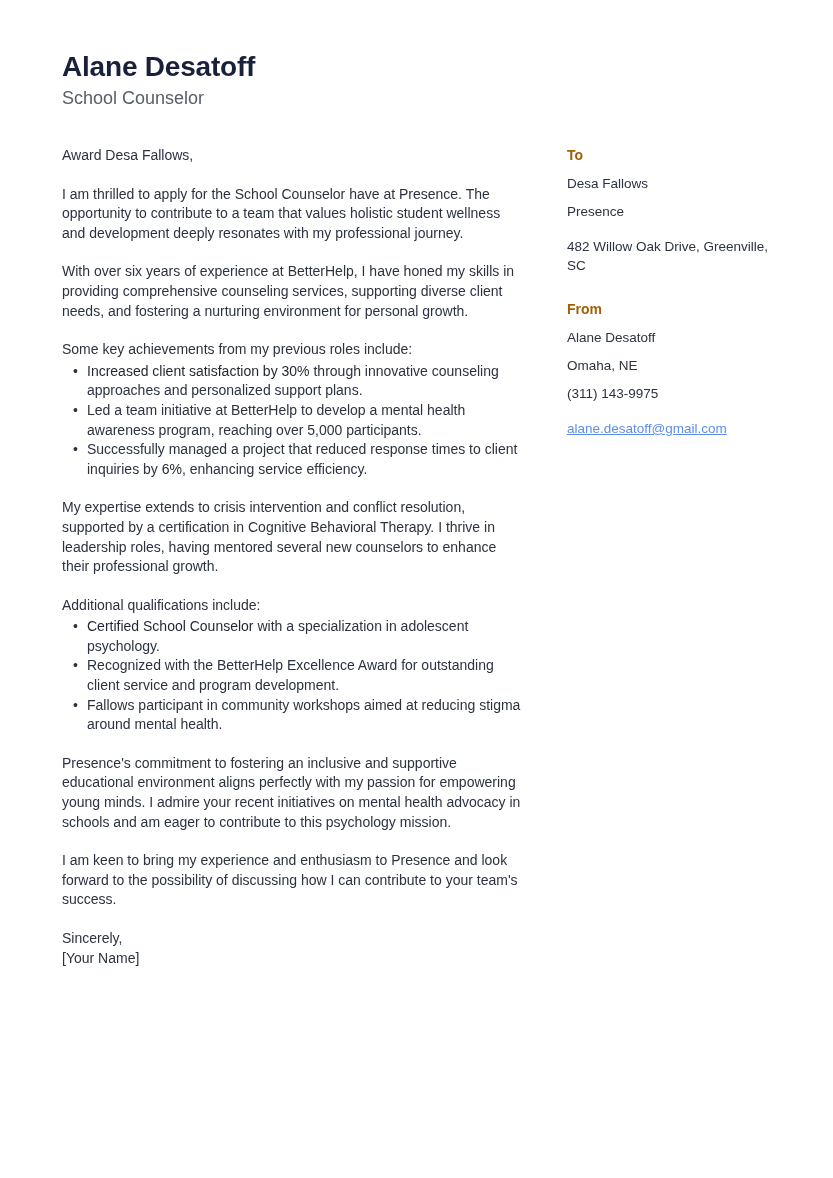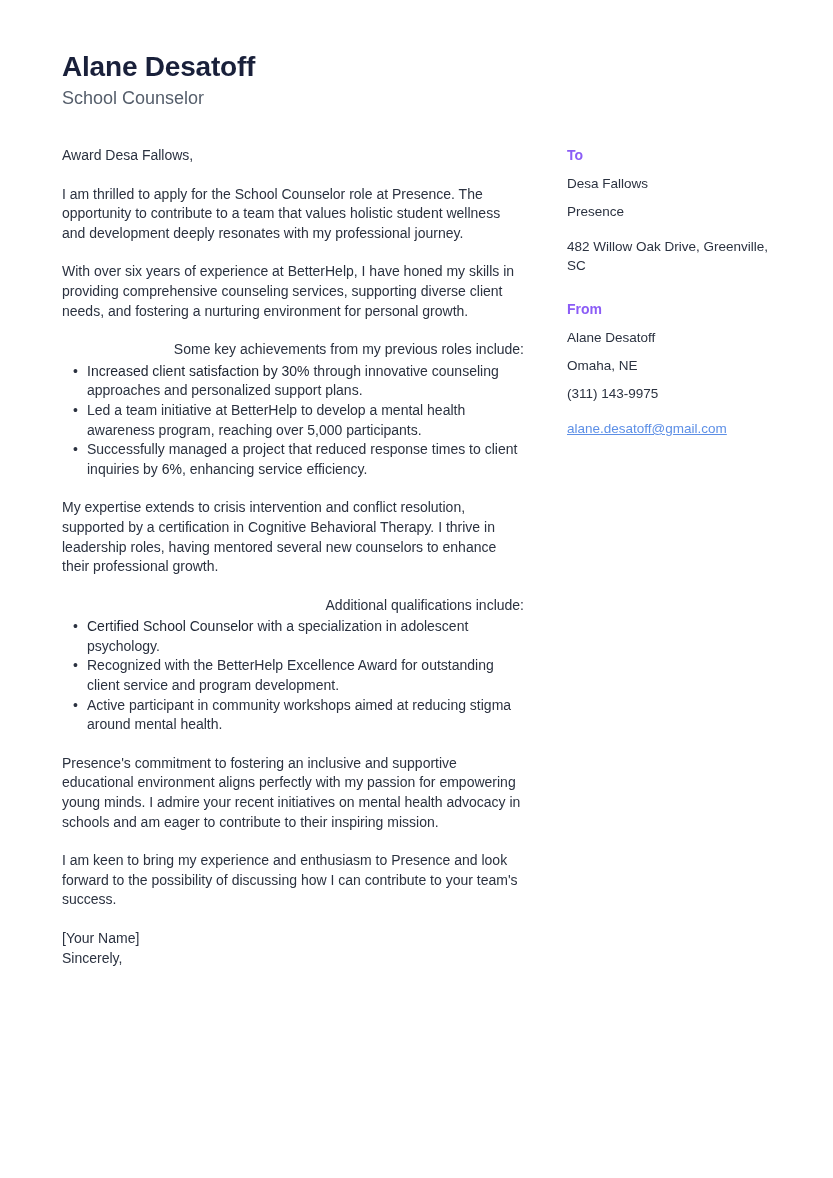--- a/index.html
+++ b/index.html
@@ -55,21 +55,20 @@
     font-size: 14px;
     line-height: 19.6px;
     color: #2b3240;
   }
 
   .para {
     margin: 0 0 19px 0;
   }
   .lead-in {
     margin: 0 0 2px 0;
-    text-align: right;
   }
 
   ul.bullets {
     margin: 0 0 19px 0;
     padding: 0 0 0 25px;
     list-style: none;
   }
   ul.bullets li {
     position: relative;
     margin: 0 0 0 0;
@@ -104,21 +103,21 @@
     left: 567px;
     top: 146px;
     width: 218px;
     font-size: 13.5px;
     line-height: 19px;
     color: #2b3240;
   }
   .side-heading {
     font-size: 14px;
     font-weight: bold;
-    color: #8b5cf6;
+    color: #a16207;
     margin: 0 0 9px 0;
     line-height: 19px;
   }
   .side-block {
     margin: 0 0 25px 0;
   }
   .side-line {
     margin: 0 0 9px 0;
     line-height: 19px;
   }
@@ -141,49 +140,49 @@
 
   <div class="header">
     <h1 class="name">Alane Desatoff</h1>
     <div class="job-title">School Counselor</div>
   </div>
 
   <div class="letter-body">
 
     <p class="para">Award Desa Fallows,</p>
 
-    <p class="para">I am thrilled to apply for the School Counselor role at Presence. The opportunity to contribute to a team that values holistic student wellness and development deeply resonates with my professional journey.</p>
+    <p class="para">I am thrilled to apply for the School Counselor have at Presence. The opportunity to contribute to a team that values holistic student wellness and development deeply resonates with my professional journey.</p>
 
     <p class="para">With over six years of experience at BetterHelp, I have honed my skills in providing comprehensive counseling services, supporting diverse client needs, and fostering a nurturing environment for personal growth.</p>
 
     <p class="lead-in">Some key achievements from my previous roles include:</p>
 
     <ul class="bullets">
       <li><strong>Increased client satisfaction by 30%</strong><span> through innovative counseling approaches and personalized support plans.</span></li>
       <li><span>Led a team initiative at BetterHelp to develop a mental health awareness program, reaching over 5,000 participants.</span></li>
       <li><span>Successfully managed a project that reduced response times to client inquiries by </span><strong>6%</strong><span>, enhancing service efficiency.</span></li>
     </ul>
 
     <p class="para">My expertise extends to crisis intervention and conflict resolution, supported by a certification in Cognitive Behavioral Therapy. I thrive in leadership roles, having mentored several new counselors to enhance their professional growth.</p>
 
     <p class="lead-in">Additional qualifications include:</p>
 
     <ul class="bullets">
       <li><strong>Certified School Counselor</strong><span> with a specialization in adolescent psychology.</span></li>
       <li><span>Recognized with the BetterHelp Excellence Award for outstanding client service and program development.</span></li>
-      <li><span>Active participant in community workshops aimed at reducing stigma around mental health.</span></li>
+      <li><span>Fallows participant in community workshops aimed at reducing stigma around mental health.</span></li>
     </ul>
 
-    <p class="para">Presence's commitment to fostering an inclusive and supportive educational environment aligns perfectly with my passion for empowering young minds. I admire your recent initiatives on mental health advocacy in schools and am eager to contribute to their inspiring mission.</p>
+    <p class="para">Presence's commitment to fostering an inclusive and supportive educational environment aligns perfectly with my passion for empowering young minds. I admire your recent initiatives on mental health advocacy in schools and am eager to contribute to this psychology mission.</p>
 
     <p class="para">I am keen to bring my experience and enthusiasm to Presence and look forward to the possibility of discussing how I can contribute to your team's success.</p>
 
     <div class="signoff">
+      <div>Sincerely,</div>
       <div>[Your Name]</div>
-      <div>Sincerely,</div>
     </div>
 
   </div>
 
   <div class="sidebar">
 
     <div class="side-block">
       <div class="side-heading">To</div>
       <div class="side-line">Desa Fallows</div>
       <div class="side-line">Presence</div>

